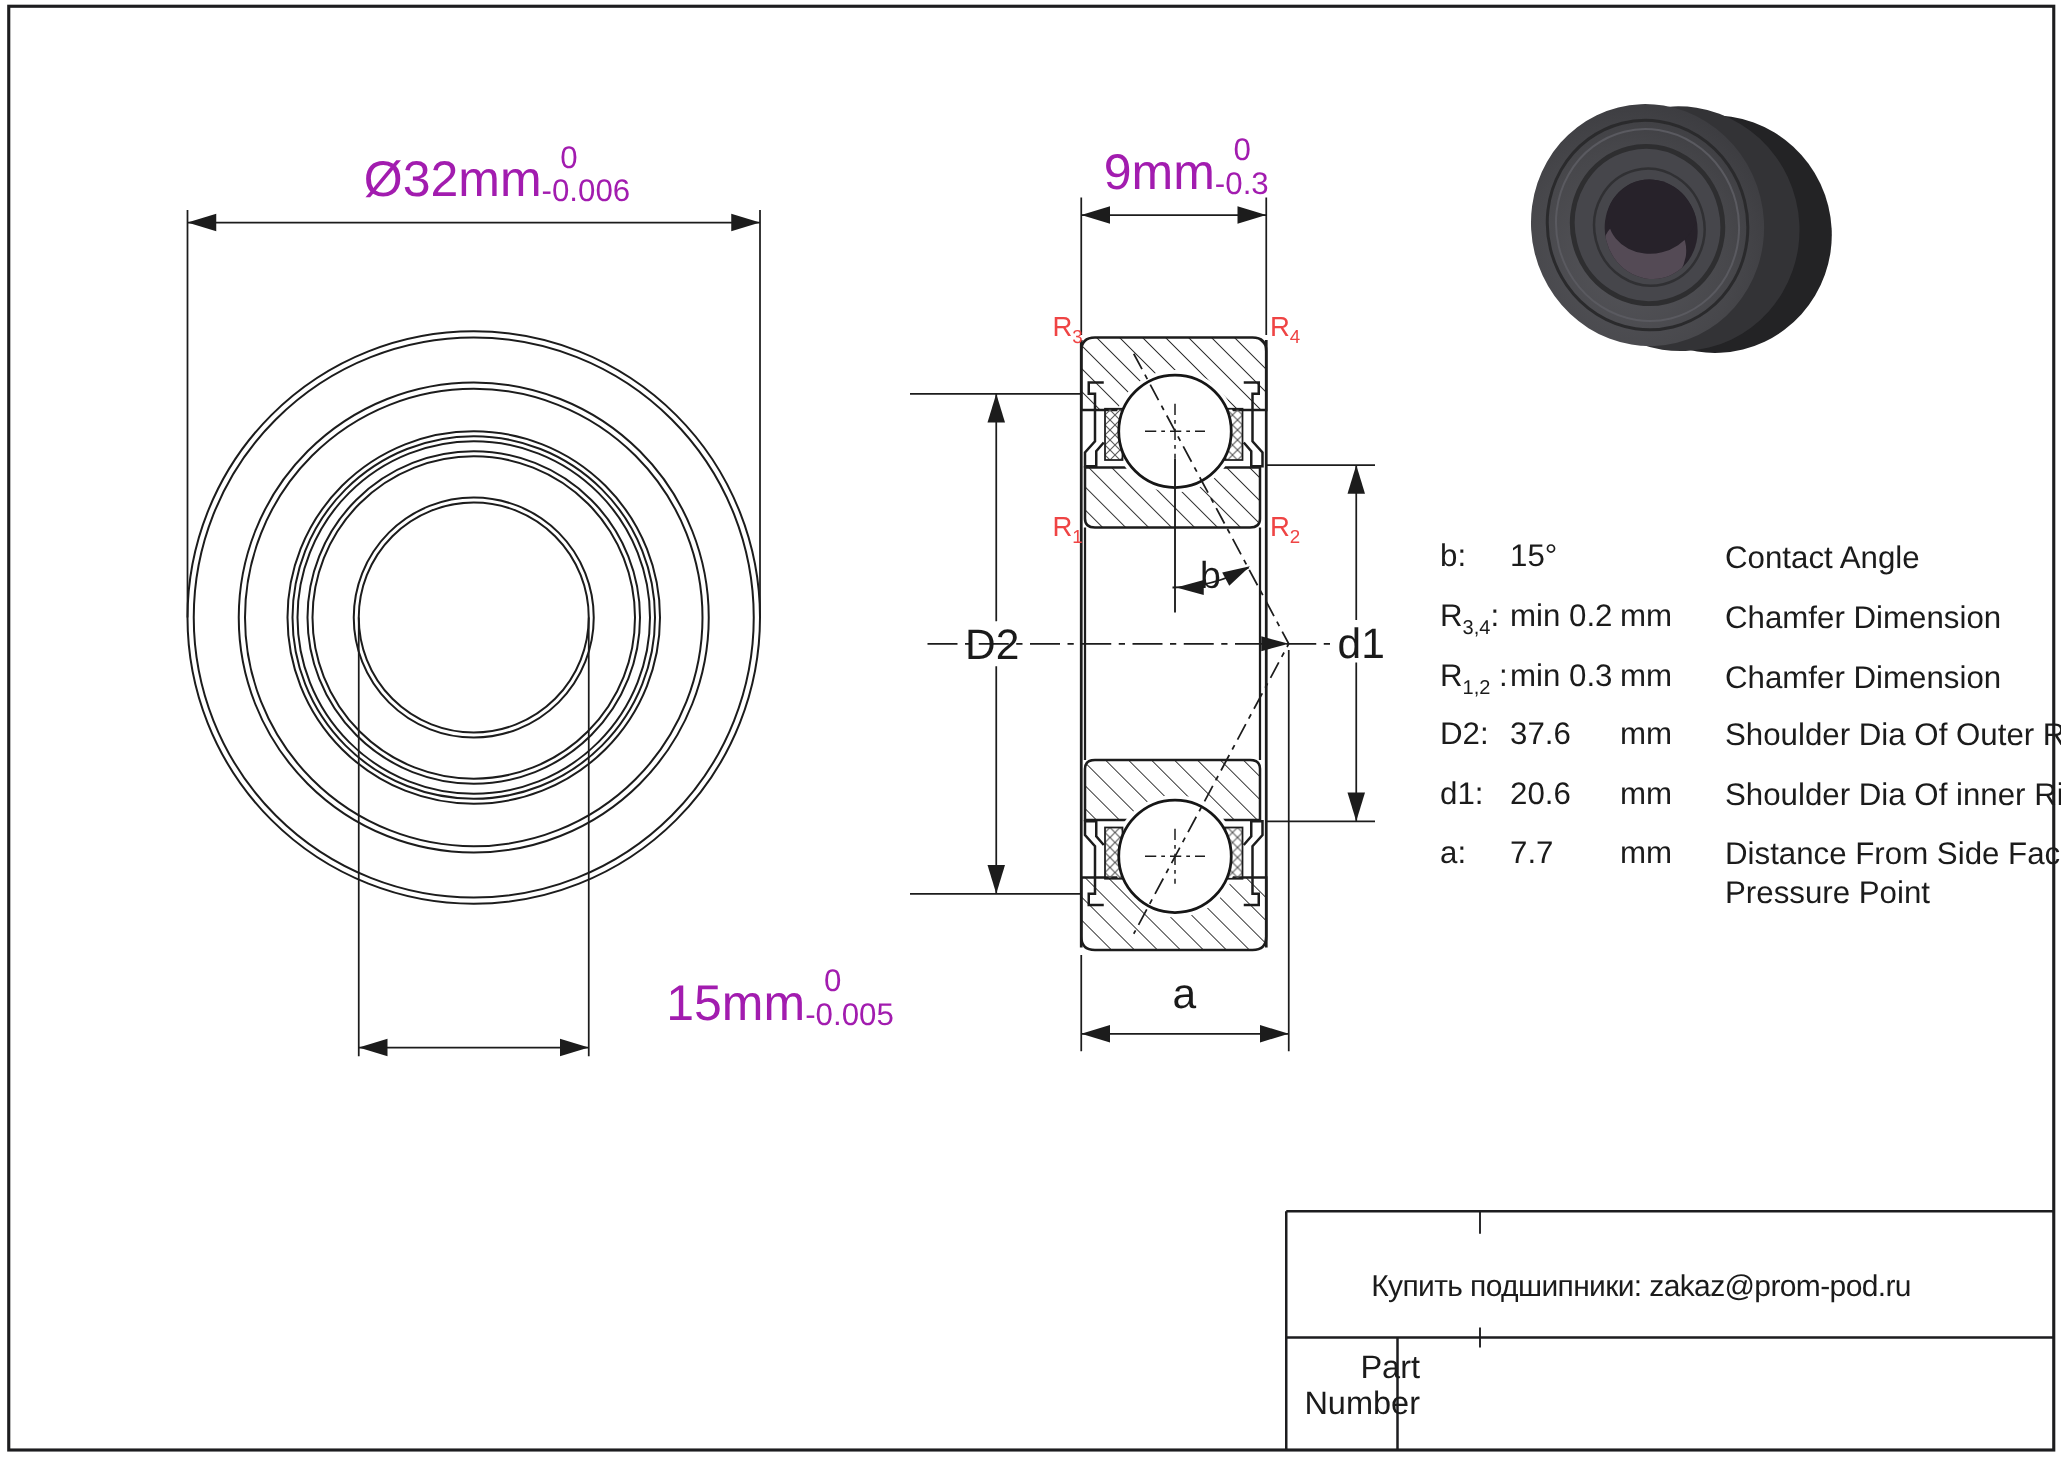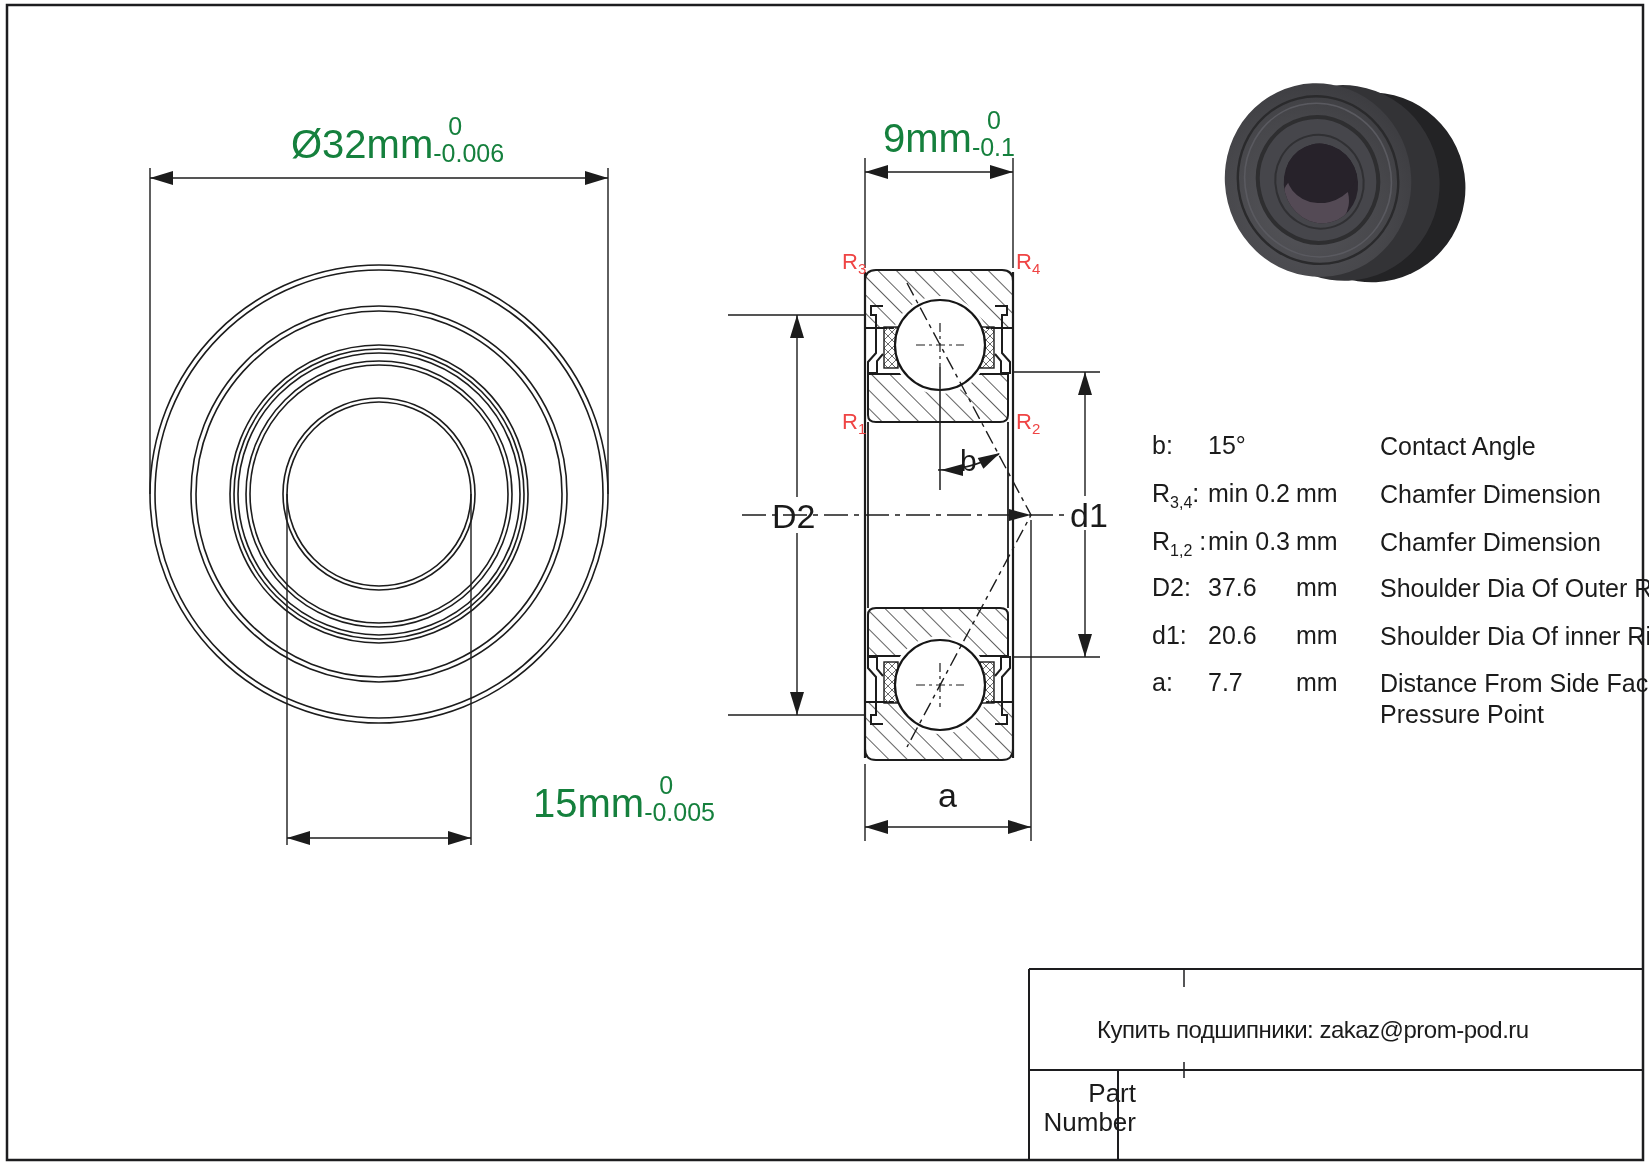--- a/index.html
+++ b/index.html
@@ -1,20 +1,20 @@
 <!DOCTYPE html>
 <html><head>
 <meta charset="utf-8">
 <style>
   html,body{margin:0;padding:0;background:#ffffff;}
   #sheet{position:relative;width:1649px;height:1167px;background:#ffffff;overflow:hidden;
          font-family:"Liberation Sans", sans-serif;color:#1b1b1b;}
   #linework{position:absolute;left:0;top:0;}
   
-  .dim-text{position:absolute;display:flex;align-items:flex-start;font-size:40px;line-height:1;color:#15803d;white-space:nowrap;}
+  .dim-text{position:absolute;display:flex;align-items:flex-start;font-size:40px;line-height:1;color:#a21caf;white-space:nowrap;}
   .tol{display:inline-flex;flex-direction:column;font-size:25px;line-height:1.08;margin-top:-11px;}
   .tol-top{padding-left:15px;}
   
   .r-label{position:absolute;font-size:22px;color:#ef4444;}
   .r-label sub{font-size:15px;}
   .dim-label{position:absolute;font-size:34px;color:#1a1a1a;}
   .angle-label{position:absolute;font-size:30px;color:#1a1a1a;}
   
   .spec-row{position:absolute;left:1152px;display:flex;font-size:25px;color:#1b1b1b;align-items:flex-start;}
   .sp-param{width:56px;white-space:nowrap;}
@@ -213,21 +213,21 @@
       <span class="tol">
         <span class="tol-top">0</span>
         <span>-0.005</span>
       </span>
   </div>
 
   <div class="dim-text" style="left:883px;top:118px">
     <span class="dim-main">9mm</span>
       <span class="tol">
         <span class="tol-top">0</span>
-        <span>-0.1</span>
+        <span>-0.3</span>
       </span>
   </div>
 
   <div class="r-label" style="left:842px;top:249px"><span>R</span><sub>3</sub></div>
   <div class="r-label" style="left:1016px;top:249px"><span>R</span><sub>4</sub></div>
   <div class="r-label" style="left:842px;top:409px"><span>R</span><sub>1</sub></div>
   <div class="r-label" style="left:1016px;top:409px"><span>R</span><sub>2</sub></div>
 
   <div class="dim-label" style="left:772px;top:497px">D2</div>
   <div class="dim-label" style="left:1070px;top:496px">d1</div>

